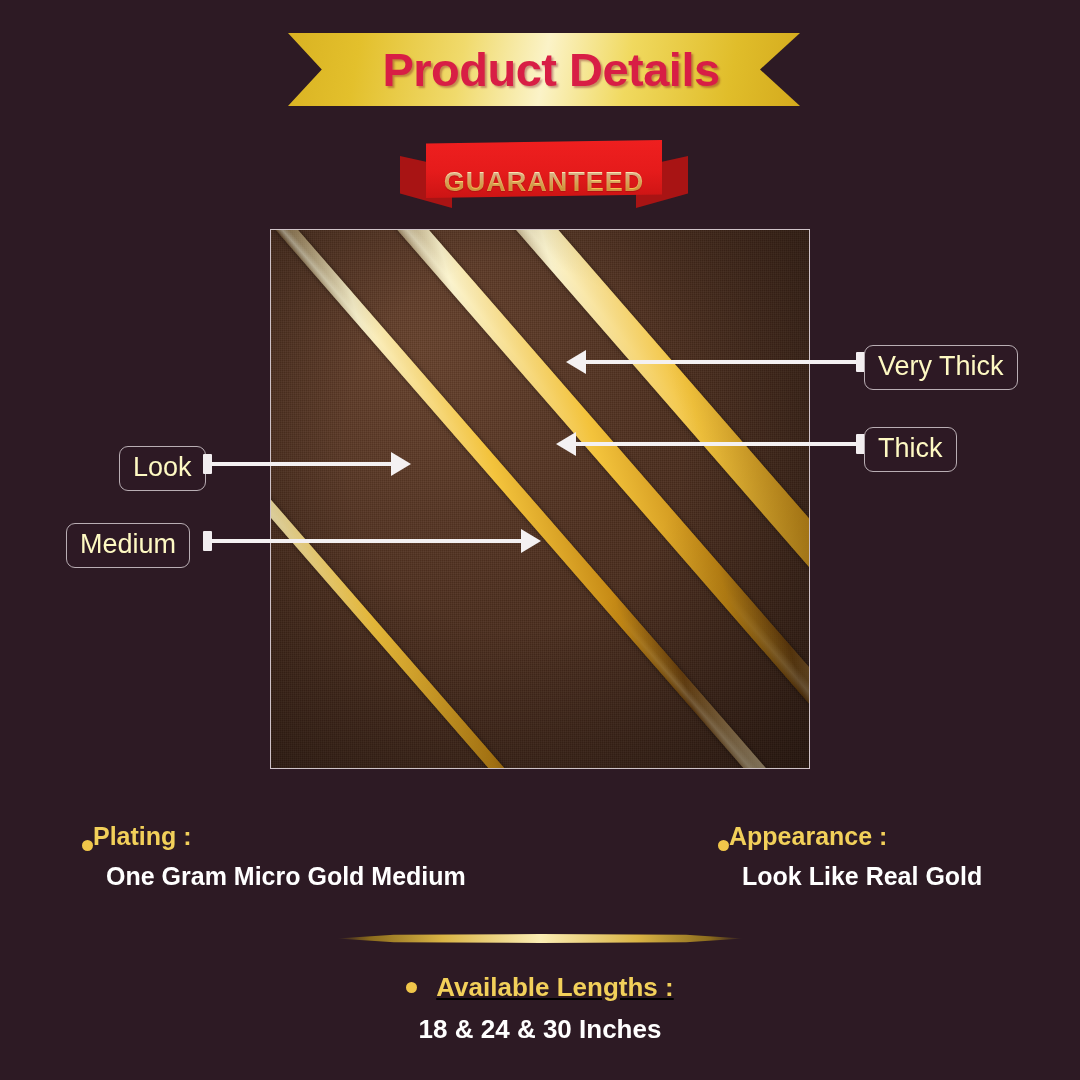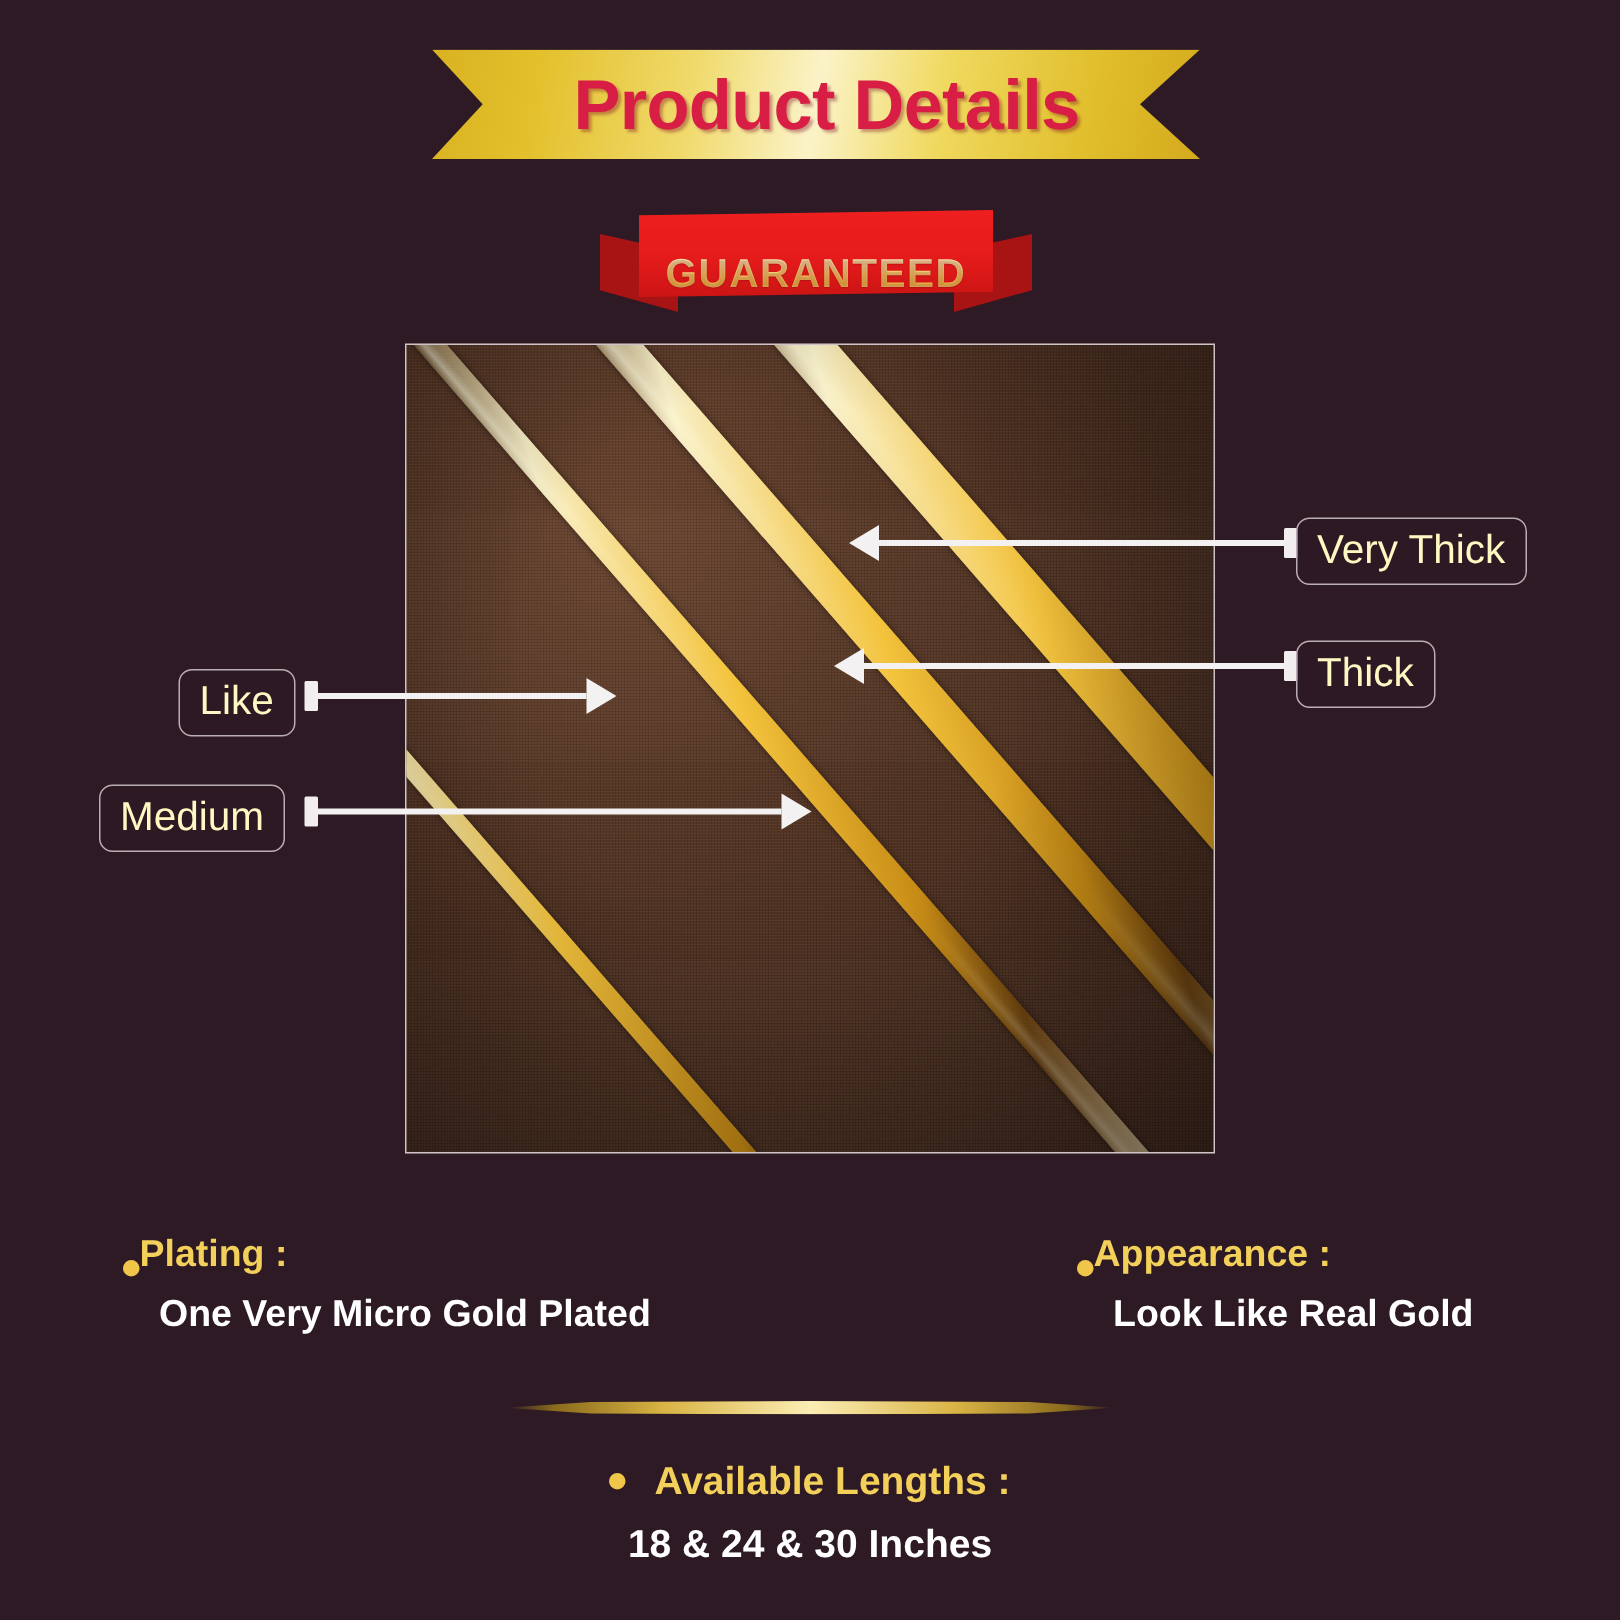--- a/index.html
+++ b/index.html
@@ -107,21 +107,21 @@
 
   
   .divider{
     position:absolute;left:337px;top:934px;width:406px;height:9px;
     background:linear-gradient(90deg,rgba(140,100,20,0) 0%,#8a6a1c 8%,#d9b445 26%,#fbedb4 50%,#d9b445 74%,#8a6a1c 92%,rgba(140,100,20,0) 100%);
     -webkit-clip-path:polygon(0 50%,14% 8%,50% 0,86% 8%,100% 50%,86% 92%,50% 100%,14% 92%);
     clip-path:polygon(0 50%,14% 8%,50% 0,86% 8%,100% 50%,86% 92%,50% 100%,14% 92%);
   }
 
   .lengths{position:absolute;left:0;top:972px;width:1080px;text-align:center;}
-  .lengths .hd{display:inline-flex;align-items:center;gap:19px;}
+  .lengths .hd{display:inline-flex;align-items:center;gap:19px;text-decoration:underline;}
   .lengths .key{font-size:26px;font-weight:bold;color:#f2d05a;}
   .lengths .val{font-size:26px;font-weight:bold;color:#ffffff;margin-top:11px;}
 </style>
 </head>
 <body>
 
 <div class="stage">
 
   <div class="title-ribbon">
     <span class="title-text">Product Details</span>
@@ -162,36 +162,36 @@
   <div class="arrow-line" style="left:586px;top:360px;width:276px;"></div>
   <div class="arrow-head ah-left" style="left:566px;top:350px;"></div>
   <div class="stub" style="left:856px;top:352px;"></div>
   <div class="lbl" style="left:864px;top:345px;">Very Thick</div>
 
   <div class="arrow-line" style="left:576px;top:442px;width:286px;"></div>
   <div class="arrow-head ah-left" style="left:556px;top:432px;"></div>
   <div class="stub" style="left:856px;top:434px;"></div>
   <div class="lbl" style="left:864px;top:427px;">Thick</div>
 
-  <div class="lbl" style="left:119px;top:446px;">Like</div>
+  <div class="lbl" style="left:119px;top:446px;">Look</div>
   <div class="stub" style="left:203px;top:454px;"></div>
   <div class="arrow-line" style="left:211px;top:462px;width:180px;"></div>
   <div class="arrow-head ah-right" style="left:391px;top:452px;"></div>
 
   <div class="lbl" style="left:66px;top:523px;">Medium</div>
   <div class="stub" style="left:203px;top:531px;"></div>
   <div class="arrow-line" style="left:211px;top:539px;width:310px;"></div>
   <div class="arrow-head ah-right" style="left:521px;top:529px;"></div>
 
   <div class="spec" style="left:82px;top:822px;">
     <div class="hd">
       <span class="dot"></span>
       <span class="key">Plating :</span>
     </div>
-    <div class="val">One Very Micro Gold Plated</div>
+    <div class="val">One Gram Micro Gold Medium</div>
   </div>
 
   <div class="spec" style="left:718px;top:822px;">
     <div class="hd">
       <span class="dot"></span>
       <span class="key">Appearance :</span>
     </div>
     <div class="val">Look Like Real Gold</div>
   </div>
 

